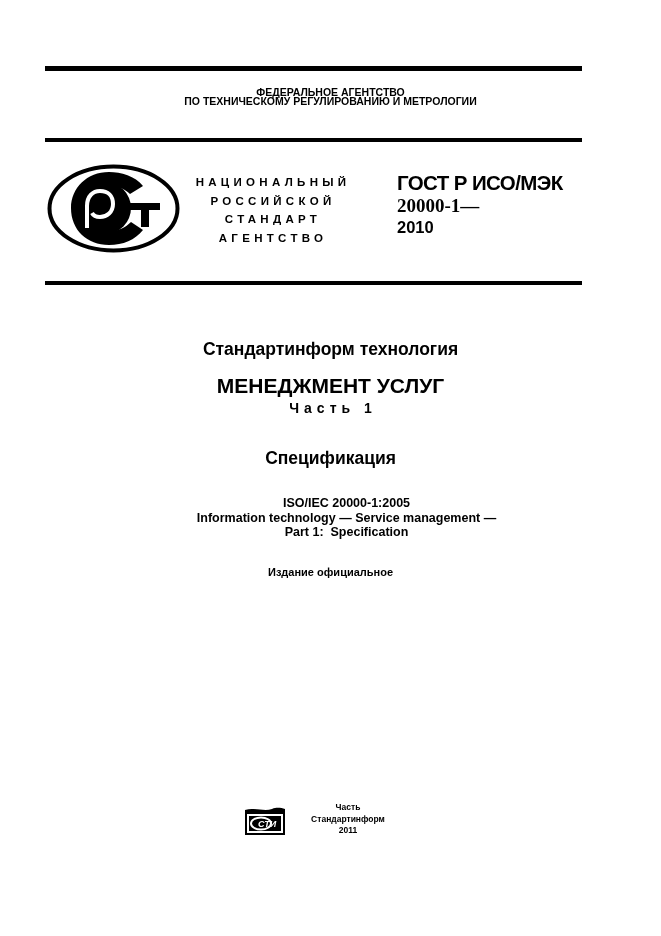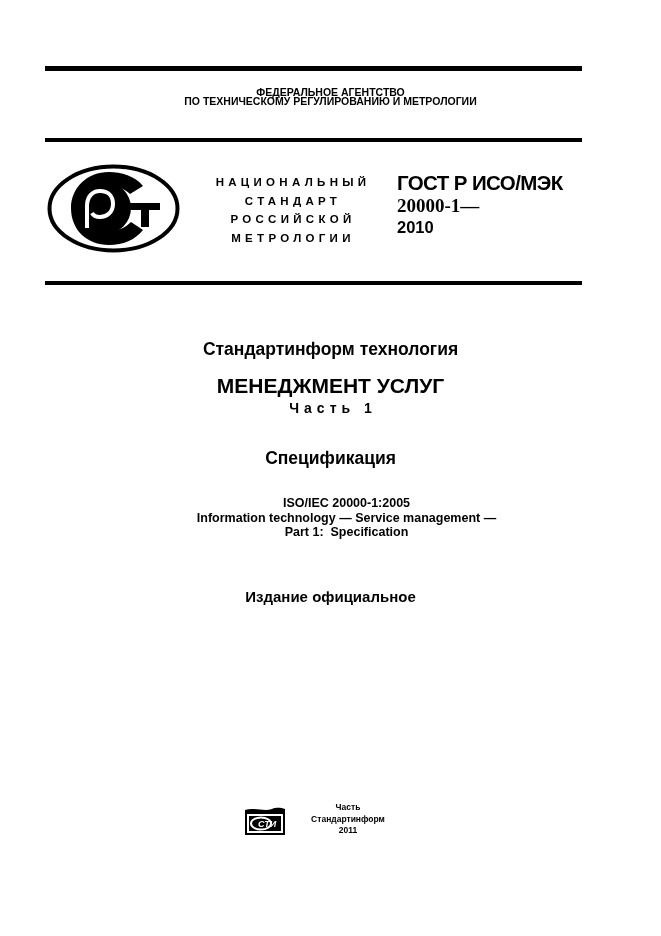--- a/index.html
+++ b/index.html
@@ -4,21 +4,21 @@
 <style>
   html, body { margin: 0; padding: 0; }
   body {
     width: 661px; height: 936px; background: #ffffff; position: relative; overflow: hidden;
     font-family: "Liberation Sans", sans-serif; color: #000;
   }
   .rule { position: absolute; left: 45px; width: 537px; background: #000; }
   .center { position: absolute; left: 0; width: 661px; text-align: center; font-weight: bold; white-space: nowrap; }
   .agency { font-size: 10.5px; }
   .natstd {
-    position: absolute; left: 206px; width: 174px; top: 173px;
+    position: absolute; left: 186px; width: 174px; top: 173px;
     text-align: center; font-weight: bold; font-size: 11.5px; letter-spacing: 4.3px;
     line-height: 18.7px;
   }
   .natstd div { white-space: nowrap; }
   .gost { position: absolute; left: 397px; top: 171px; font-weight: bold; white-space: nowrap; }
   .gost .l1 { font-size: 20.5px; line-height: 24px; letter-spacing: -0.6px; }
   .gost .l2 { font-size: 19px; line-height: 22px; font-family: Liberation Serif, serif; }
   .gost .l3 { font-size: 16.5px; line-height: 20px; }
   .logo { position: absolute; left: 47px; top: 164px; width: 133px; height: 89px; }
   .pub-logo { position: absolute; left: 244px; top: 806px; width: 42px; height: 30px; }
@@ -45,23 +45,23 @@
   <circle cx="58" cy="44" r="26" fill="#000"></circle>
 
   <path d="M40 64 L40 42 C40 32, 46 27, 53 27 C 61 27, 66 32, 66 40 C 66 48, 60 53, 53 53 C 49 53, 46 51, 45 49" fill="none" stroke="#fff" stroke-width="4"></path>
 
   <rect x="83" y="39" width="30" height="7" fill="#000"></rect>
   <rect x="94" y="39" width="8" height="24" fill="#000"></rect>
 </svg>
 
 <div class="natstd">
   <div>НАЦИОНАЛЬНЫЙ</div>
+  <div>РОССИЙСКОЙ</div>
   <div>СТАНДАРТ</div>
-  <div>РОССИЙСКОЙ</div>
-  <div>МЕТРОЛОГИИ</div>
+  <div>АГЕНТСТВО</div>
 </div>
 
 <div class="gost">
   <div class="l1">ГОСТ Р ИСО/МЭК</div>
   <div class="l2">20000-1—</div>
   <div class="l3">2010</div>
 </div>
 
 <div class="rule" style="top:281px;height:4px;"></div>
 
@@ -69,21 +69,21 @@
 <div class="center" style="top:374px;font-size:21px;">МЕНЕДЖМЕНТ УСЛУГ</div>
 <div class="center" style="top:400px;font-size:14px;letter-spacing:5px;padding-left:5px;box-sizing:border-box;">Часть 1</div>
 <div class="center" style="top:448px;font-size:17.5px;">Спецификация</div>
 
 <div class="center iso" style="top:496px;">
   <div>ISO/IEC 20000-1:2005</div>
   <div>Information technology — Service management —</div>
   <div style="white-space:pre;">Part 1:  Specification</div>
 </div>
 
-<div class="center" style="top:588px;font-size:15px;">Издание официальное</div>
+<div class="center" style="top:566px;font-size:11px;">Издание официальное</div>
 
 <svg class="pub-logo" viewBox="0 0 42 30">
   <path d="M1 4 C 10 1, 20 6, 28 3 C 33 1, 37 2, 41 3 L 41 29 L 1 29 Z" fill="#000"></path>
   <path d="M3 8 L 39 8 L 39 27 L 3 27 Z" fill="#fff"></path>
   <path d="M5 10 L 37 10 L 37 25 L 5 25 Z" fill="#000"></path>
   <ellipse cx="17" cy="17.5" rx="10" ry="6" fill="none" stroke="#fff" stroke-width="2"></ellipse>
   <text x="14" y="21" font-family="Liberation Sans, sans-serif" font-size="9" font-weight="bold" font-style="italic" fill="#fff">СТИ</text>
 </svg>
 
 <div class="publisher">

